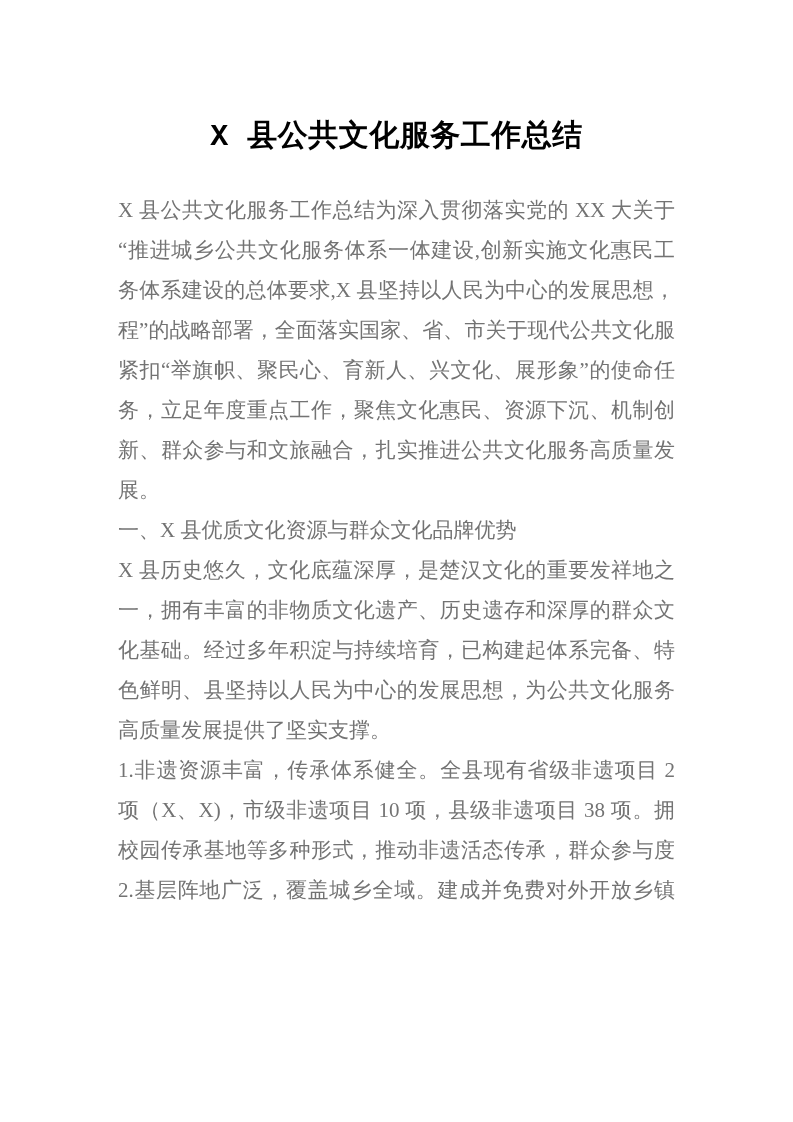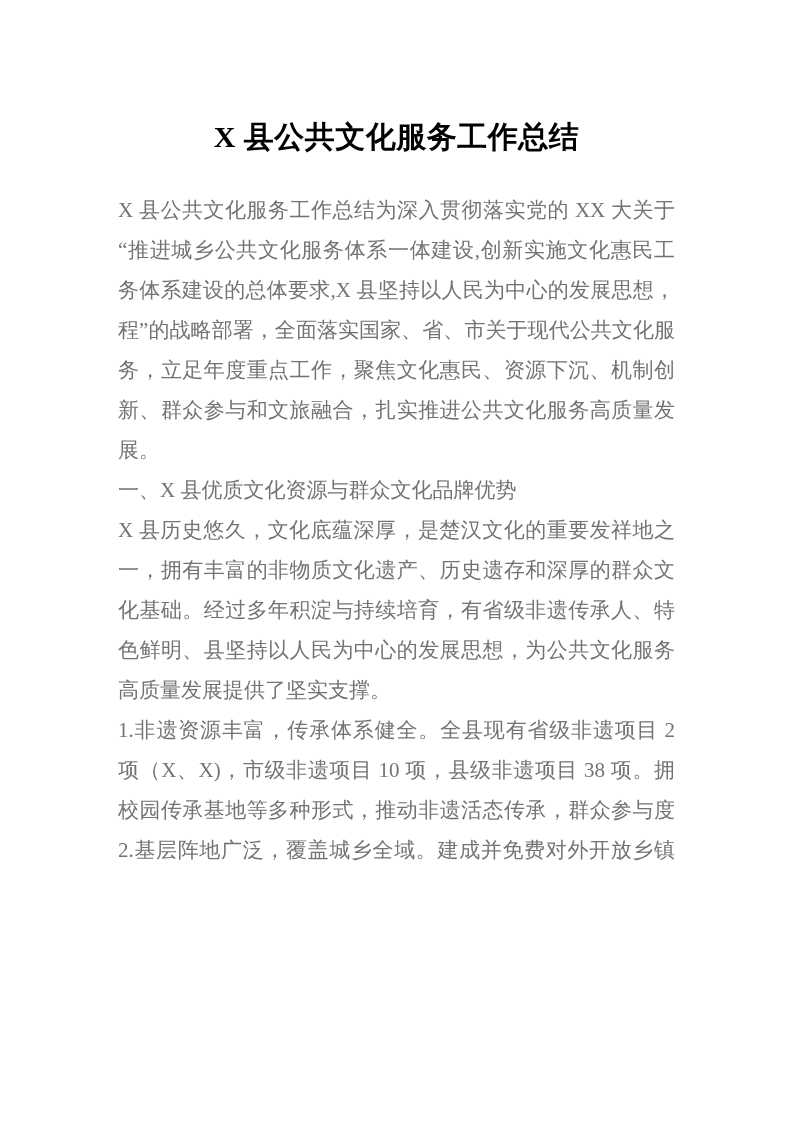--- a/index.html
+++ b/index.html
@@ -13,21 +13,21 @@
     height: 1122px;
     background: #ffffff;
     color: #000000;
     overflow: hidden;
     box-sizing: border-box;
     padding-top: 114px;
   }
   .doc-title {
     width: 793px;
     text-align: center;
-    font-family: Liberation Serif, serif;
+    font-family: Liberation Mono, monospace;
     font-weight: 700;
     font-size: 30px;
     line-height: 46px;
     letter-spacing: 0.5px;
     margin: 0 0 30px 0;
     color: #000000;
   }
   .doc-body {
     width: 557px;
     margin-left: 118px;
@@ -56,31 +56,32 @@
 <body>
 
 <div class="page">
   <h1 class="doc-title">X 县公共文化服务工作总结</h1>
   <div class="doc-body">
       <div class="paragraph">
         <div class="line">X 县公共文化服务工作总结为深入贯彻落实党的 XX 大关于</div>
         <div class="line">“推进城乡公共文化服务体系一体建设,创新实施文化惠民工</div>
         <div class="line">务体系建设的总体要求,X 县坚持以人民为中心的发展思想，</div>
         <div class="line">程”的战略部署，全面落实国家、省、市关于现代公共文化服</div>
+        <div class="line">紧扣“举旗帜、聚民心、育新人、兴文化、展形象”的使命任</div>
         <div class="line">务，立足年度重点工作，聚焦文化惠民、资源下沉、机制创</div>
         <div class="line">新、群众参与和文旅融合，扎实推进公共文化服务高质量发</div>
         <div class="line last">展。</div>
       </div>
       <div class="paragraph">
         <div class="line last">一、X 县优质文化资源与群众文化品牌优势</div>
       </div>
       <div class="paragraph">
         <div class="line">X 县历史悠久，文化底蕴深厚，是楚汉文化的重要发祥地之</div>
         <div class="line">一，拥有丰富的非物质文化遗产、历史遗存和深厚的群众文</div>
-        <div class="line">化基础。经过多年积淀与持续培育，有省级非遗传承人、特</div>
+        <div class="line">化基础。经过多年积淀与持续培育，已构建起体系完备、特</div>
         <div class="line">色鲜明、县坚持以人民为中心的发展思想，为公共文化服务</div>
         <div class="line last">高质量发展提供了坚实支撑。</div>
       </div>
       <div class="paragraph">
         <div class="line">1.非遗资源丰富，传承体系健全。全县现有省级非遗项目 2</div>
         <div class="line">项（X、X)，市级非遗项目 10 项，县级非遗项目 38 项。拥</div>
         <div class="line">校园传承基地等多种形式，推动非遗活态传承，群众参与度</div>
       </div>
       <div class="paragraph">
         <div class="line">2.基层阵地广泛，覆盖城乡全域。建成并免费对外开放乡镇</div>

